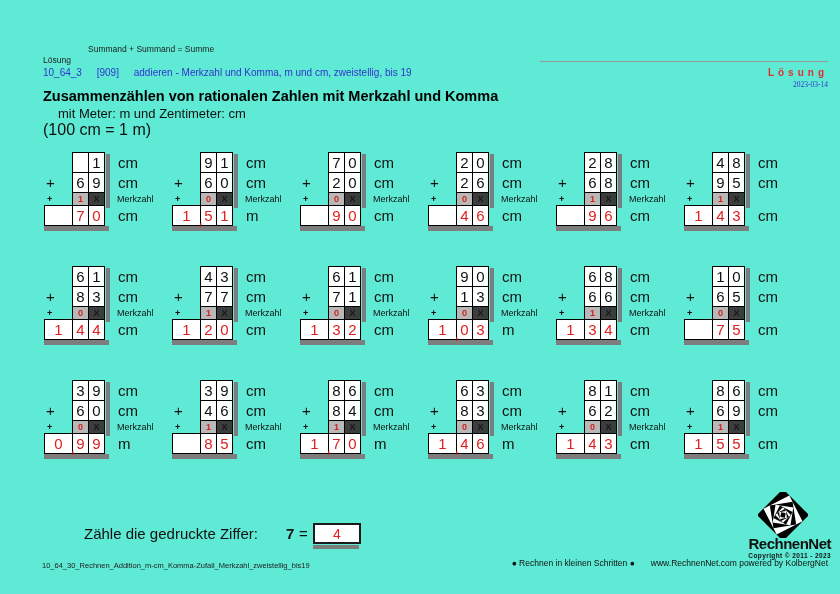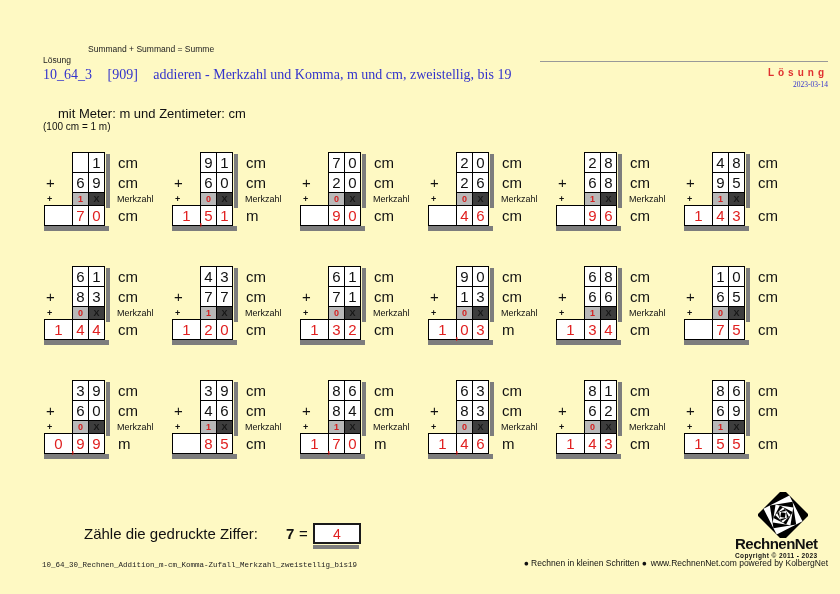--- a/index.html
+++ b/index.html
@@ -1,30 +1,30 @@
 <!DOCTYPE html>
 <html><head>
 <meta charset="utf-8">
 <style>
   * { margin:0; padding:0; box-sizing:border-box; }
   html,body { background:#fff; }
   body { font-family:"Liberation Sans", sans-serif; color:#111; }
-  .page { position:relative; width:840px; height:594px; background:#fef9c3; overflow:hidden; }
+  .page { position:relative; width:840px; height:594px; background:#5eead4; overflow:hidden; }
 
   
   .formula-note { position:absolute; left:88px; top:44px; font-size:8.5px; color:#222; }
   .loesung-plain { position:absolute; left:43px; top:55px; font-size:8.5px; color:#222; }
-  .blue-head { position:absolute; left:43px; top:67px; font-size:14px; color:#3333cc;font-family:Liberation Serif, serif; }
+  .blue-head { position:absolute; left:43px; top:67px; font-size:10px; color:#3333cc; }
   .blue-head span { margin-right:12px; }
   .top-rule { position:absolute; left:540px; top:61px; width:288px; height:1px; background:#999; }
   .solution-red { position:absolute; right:12px; top:67px; font-size:10px; font-weight:bold; letter-spacing:4px; color:#e03030; }
   .date-blue { position:absolute; right:12px; top:80px; font-size:7.5px; color:#3333cc;font-family:Liberation Serif, serif; }
   .main-title { position:absolute; left:43px; top:88px; font-size:14.5px; font-weight:bold; color:#000; }
   .sub-title { position:absolute; left:43px; top:106px; font-size:13px;margin-left:15px; }
-  .sub-note { position:absolute; left:43px; top:121px; font-size:10px; }
+  .sub-note { position:absolute; left:43px; top:121px; font-size:16px; }
 
   
   .problems { position:absolute; left:44px; top:152px; }
   .prob-row { display:flex; }
   .prob-row + .prob-row { margin-top:35px; }
   .prob { position:relative; width:112px; margin-right:16px; }
 
   .row { display:flex; }
   .row + .row { margin-top:-1px; }
   .lcol { width:28px; display:flex; align-items:center; }
@@ -50,44 +50,45 @@
   .task-prompt { position:absolute; left:44px; top:525px; font-size:15px;margin-left:40px; }
   .task-digit { position:absolute; left:286px; top:525px; font-size:15px; font-weight:bold; }
   .task-equals { position:absolute; left:299px; top:525px; font-size:15px; }
   .answer-box { position:absolute; left:313px; top:523px; width:48px; height:21px;
                 border:2px solid #1a1a1a; background:#fff;
                 display:flex; align-items:center; justify-content:center;
                 font-size:14px; color:#e02020; }
   .answer-box::after { content:""; position:absolute; left:-2px; bottom:-7px; width:46px; height:4px; background:#7d7d7d; }
 
   
-  .file-note { position:absolute; left:42px; top:561px; font-size:7.5px; color:#222;font-family:Liberation Mono, monospace; }
-  .footer-right { position:absolute; right:12px; top:558px; font-size:8.5px; display:flex; gap:4px; color:#111; }
+  .file-note { position:absolute; left:42px; top:561px; font-size:7.5px; color:#222; }
+  .footer-right { position:absolute; right:12px; top:558px; font-size:8.5px; display:flex; gap:16px; color:#111; }
 
   
-  .logo-wrap { position:absolute; left:735px; top:492px; width:96px; text-align:left; }
+  .logo-wrap { position:absolute; left:735px; top:492px; width:96px; text-align:right; }
   .logo-svg { display:block; margin:0 auto; }
   .logo-name { font-size:15px; font-weight:bold; letter-spacing:-0.5px; margin-top:-3px; }
   .logo-copy { font-size:6.5px; font-weight:bold; letter-spacing:0.4px; }
 </style>
 </head>
 <body>
 
 <div class="page">
 
   <div class="formula-note">Summand + Summand = Summe</div>
   <div class="loesung-plain">Lösung</div>
   <div class="blue-head">
     <span>10_64_3</span>
     <span>[909]</span>
     <span>addieren - Merkzahl und Komma, m und cm, zweistellig, bis 19</span>
   </div>
   <div class="top-rule"></div>
   <div class="solution-red">Lösung</div>
   <div class="date-blue">2023-03-14</div>
+  <div class="main-title">Zusammenzählen von rationalen Zahlen mit Merkzahl und Komma</div>
   <div class="sub-title">mit Meter: m und Zentimeter: cm</div>
   <div class="sub-note">(100 cm = 1 m)</div>
 
   <div class="problems">
     <div class="prob-row">
     <div class="prob">
       <div class="shadow-right"></div>
       <div class="row">
         <div class="lcol"></div>
         <div class="cell"></div>

